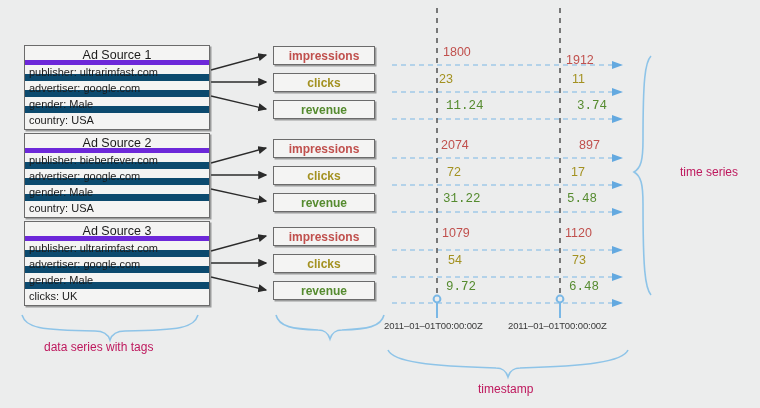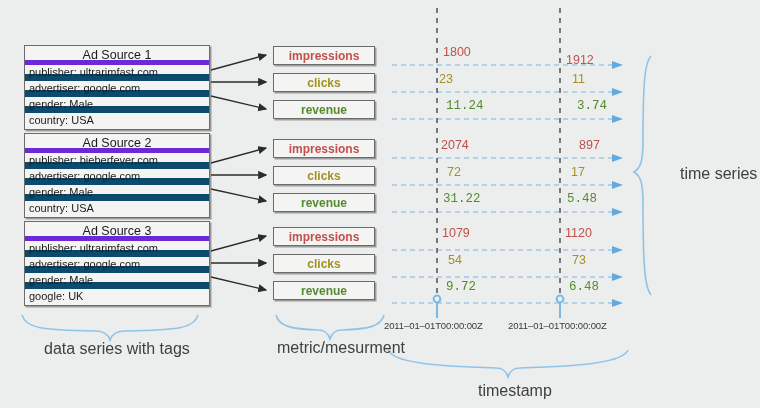--- a/index.html
+++ b/index.html
@@ -63,22 +63,22 @@
     font-size:12.5px;
     white-space:nowrap;
   }
   .v-impressions{color:#c0504d;}
   .v-clicks{color:#a39120;}
   .v-revenue{color:#558b2f;font-family:Liberation Mono, monospace;}
 
   
   .cap{
     position:absolute;
-    font-size:16px;
-    color:#404040;
+    font-size:12px;
+    color:#be185d;
     white-space:nowrap;
   }
   .ts-label{
     position:absolute;
     font-size:9.5px;
     color:#3a3a3a;
     white-space:nowrap;
     letter-spacing:-0.1px;
   }
 </style>
@@ -173,21 +173,21 @@
     <div class="src-row">advertiser: google.com</div>
     <div class="src-row">gender: Male</div>
     <div class="src-row">country: USA</div>
   </div>
 
   <div class="src-box" style="left:24px; top:221px;">
     <div class="src-title">Ad Source 3</div>
     <div class="src-row">publisher: ultrarimfast.com</div>
     <div class="src-row">advertiser: google.com</div>
     <div class="src-row">gender: Male</div>
-    <div class="src-row">google: UK</div>
+    <div class="src-row">clicks: UK</div>
   </div>
 
   <div class="metric-box m-impressions" style="left:273px; top:46px;">impressions</div>
   <div class="metric-box m-clicks" style="left:273px; top:73px;">clicks</div>
   <div class="metric-box m-revenue" style="left:273px; top:100px;">revenue</div>
 
   <div class="metric-box m-impressions" style="left:273px; top:139px;">impressions</div>
   <div class="metric-box m-clicks" style="left:273px; top:166px;">clicks</div>
   <div class="metric-box m-revenue" style="left:273px; top:193px;">revenue</div>
 
@@ -213,17 +213,16 @@
   <div class="val v-impressions" style="left:565px; top:226px;">1120</div>
   <div class="val v-clicks" style="left:448px; top:253px;">54</div>
   <div class="val v-clicks" style="left:572px; top:253px;">73</div>
   <div class="val v-revenue" style="left:446px; top:280px;">9.72</div>
   <div class="val v-revenue" style="left:569px; top:280px;">6.48</div>
 
   <div class="ts-label" style="left:384px; top:320px;">2011–01–01T00:00:00Z</div>
   <div class="ts-label" style="left:508px; top:320px;">2011–01–01T00:00:00Z</div>
 
   <div class="cap" style="left:44px;  top:340px;">data series with tags</div>
-  <div class="cap" style="left:277px; top:339px;">metric/mesurment</div>
   <div class="cap" style="left:680px; top:165px;">time series</div>
   <div class="cap" style="left:478px; top:382px;">timestamp</div>
 
 </div>
 
 </body></html>

